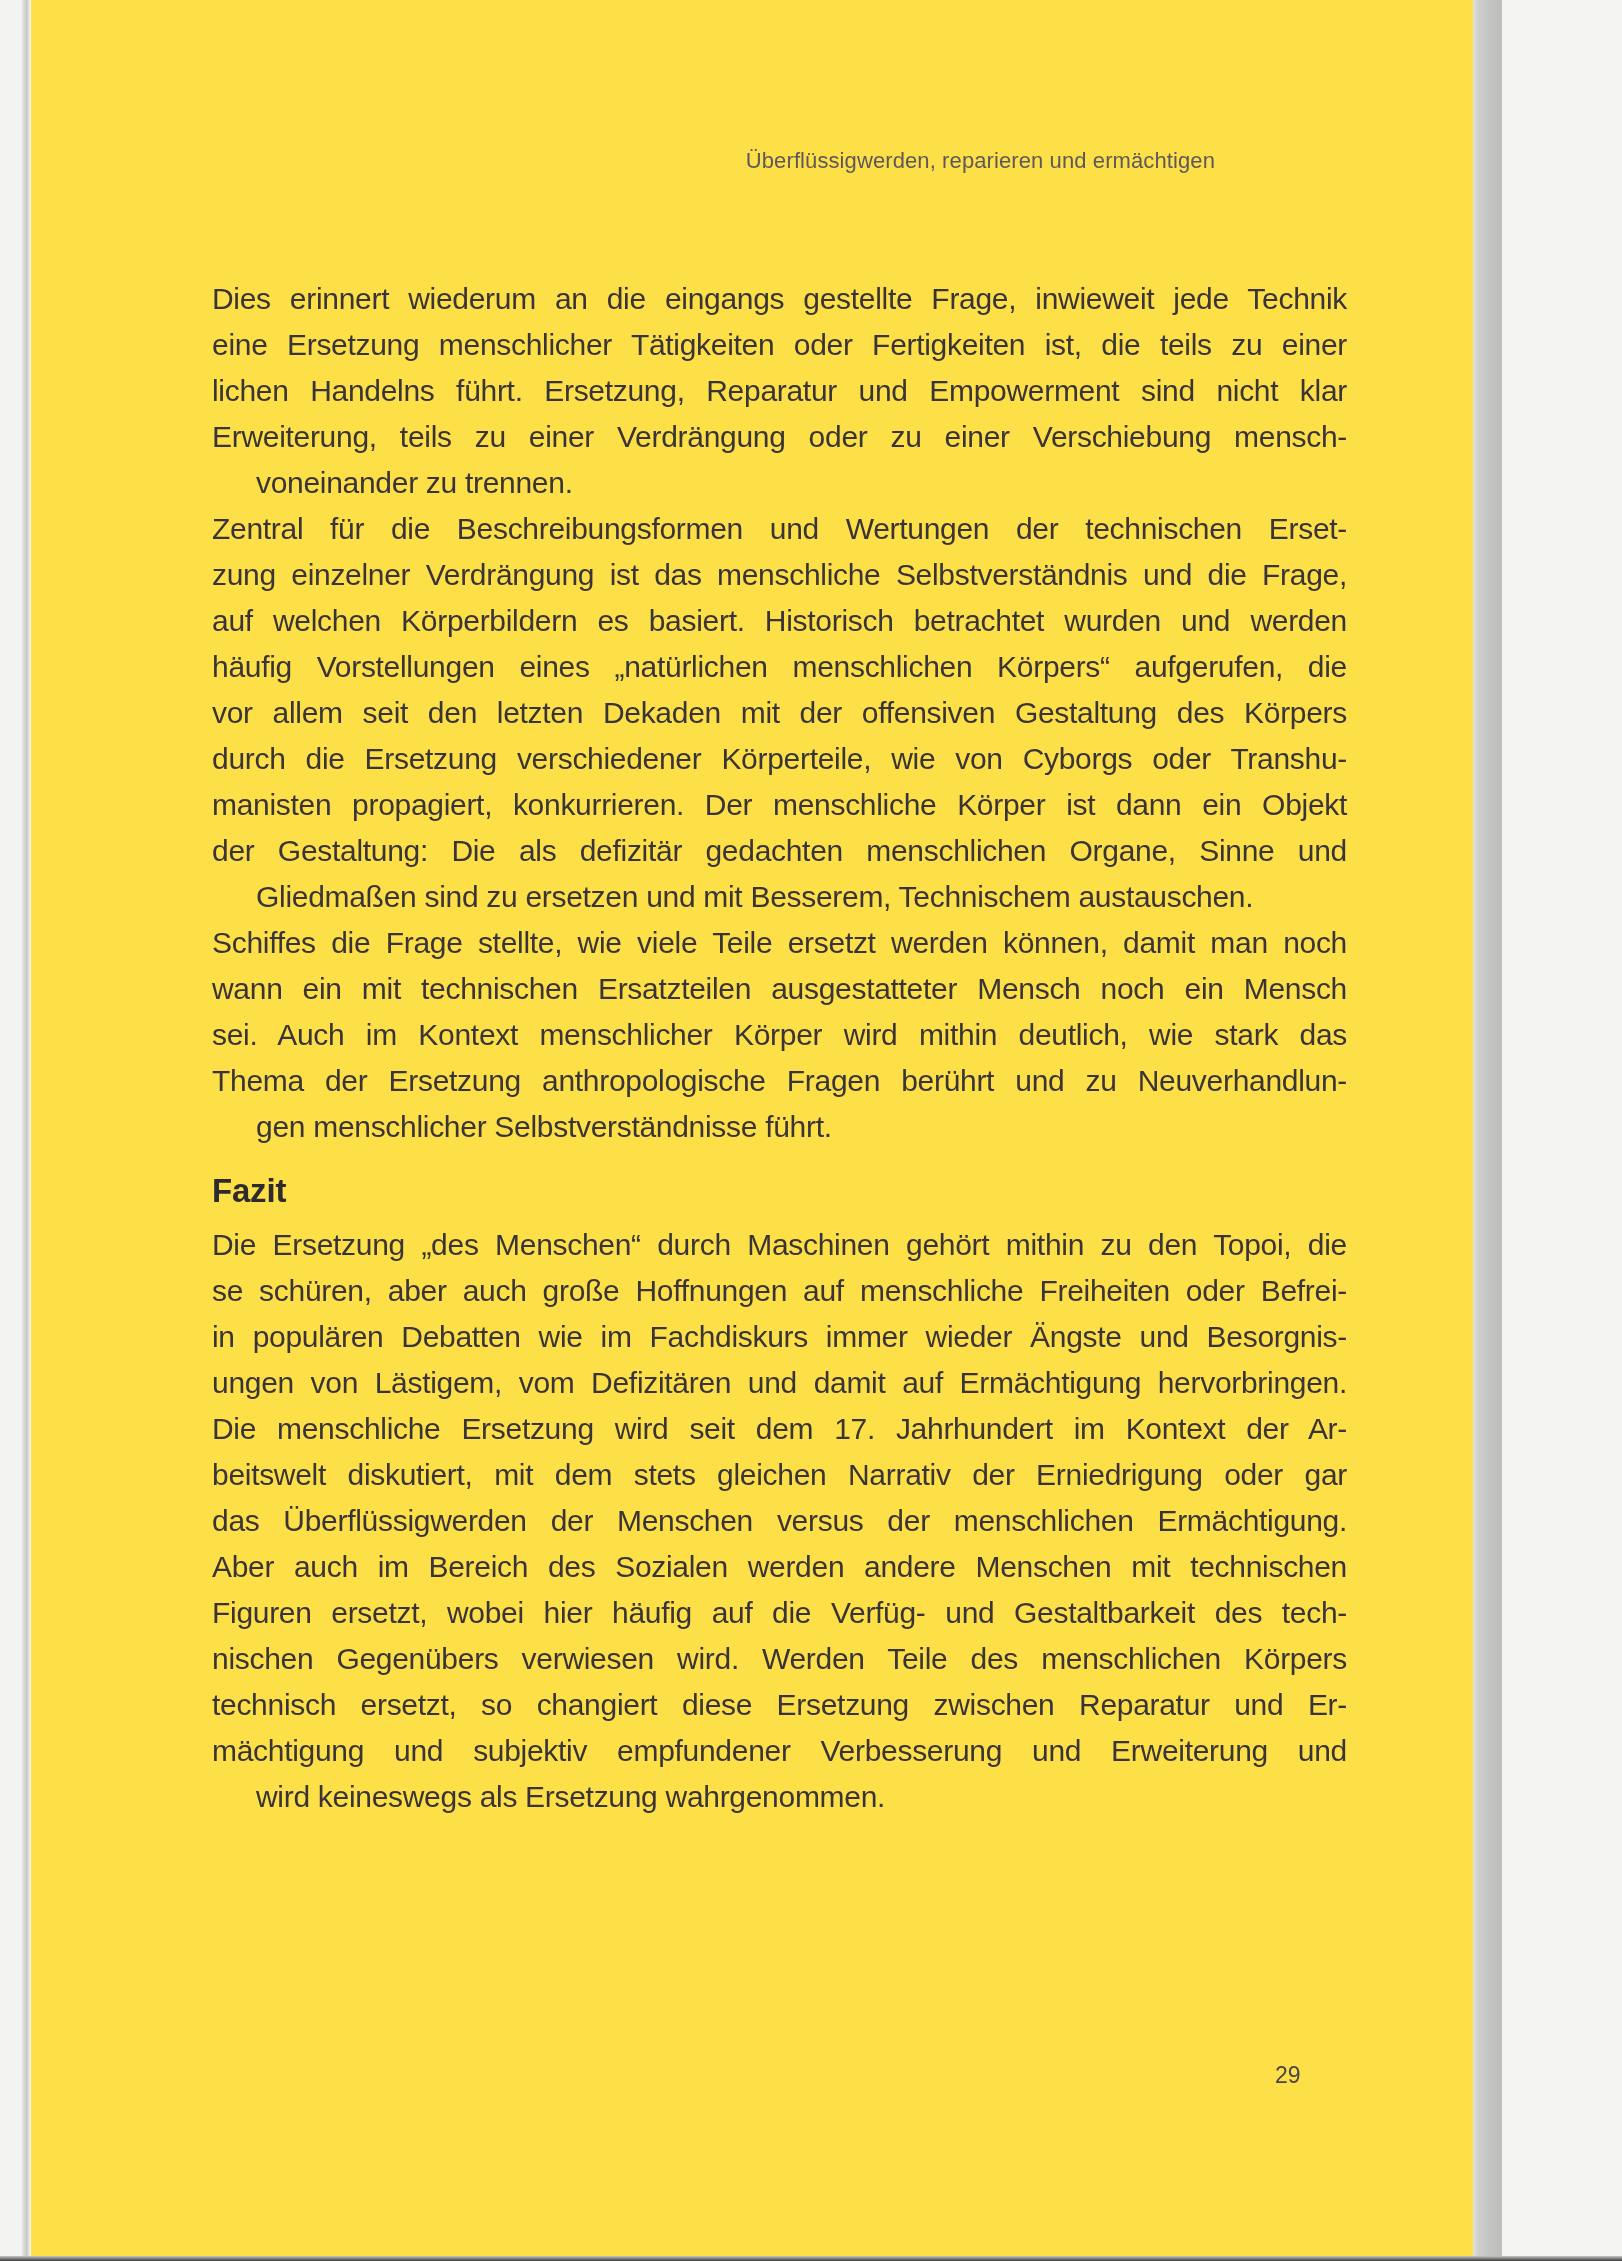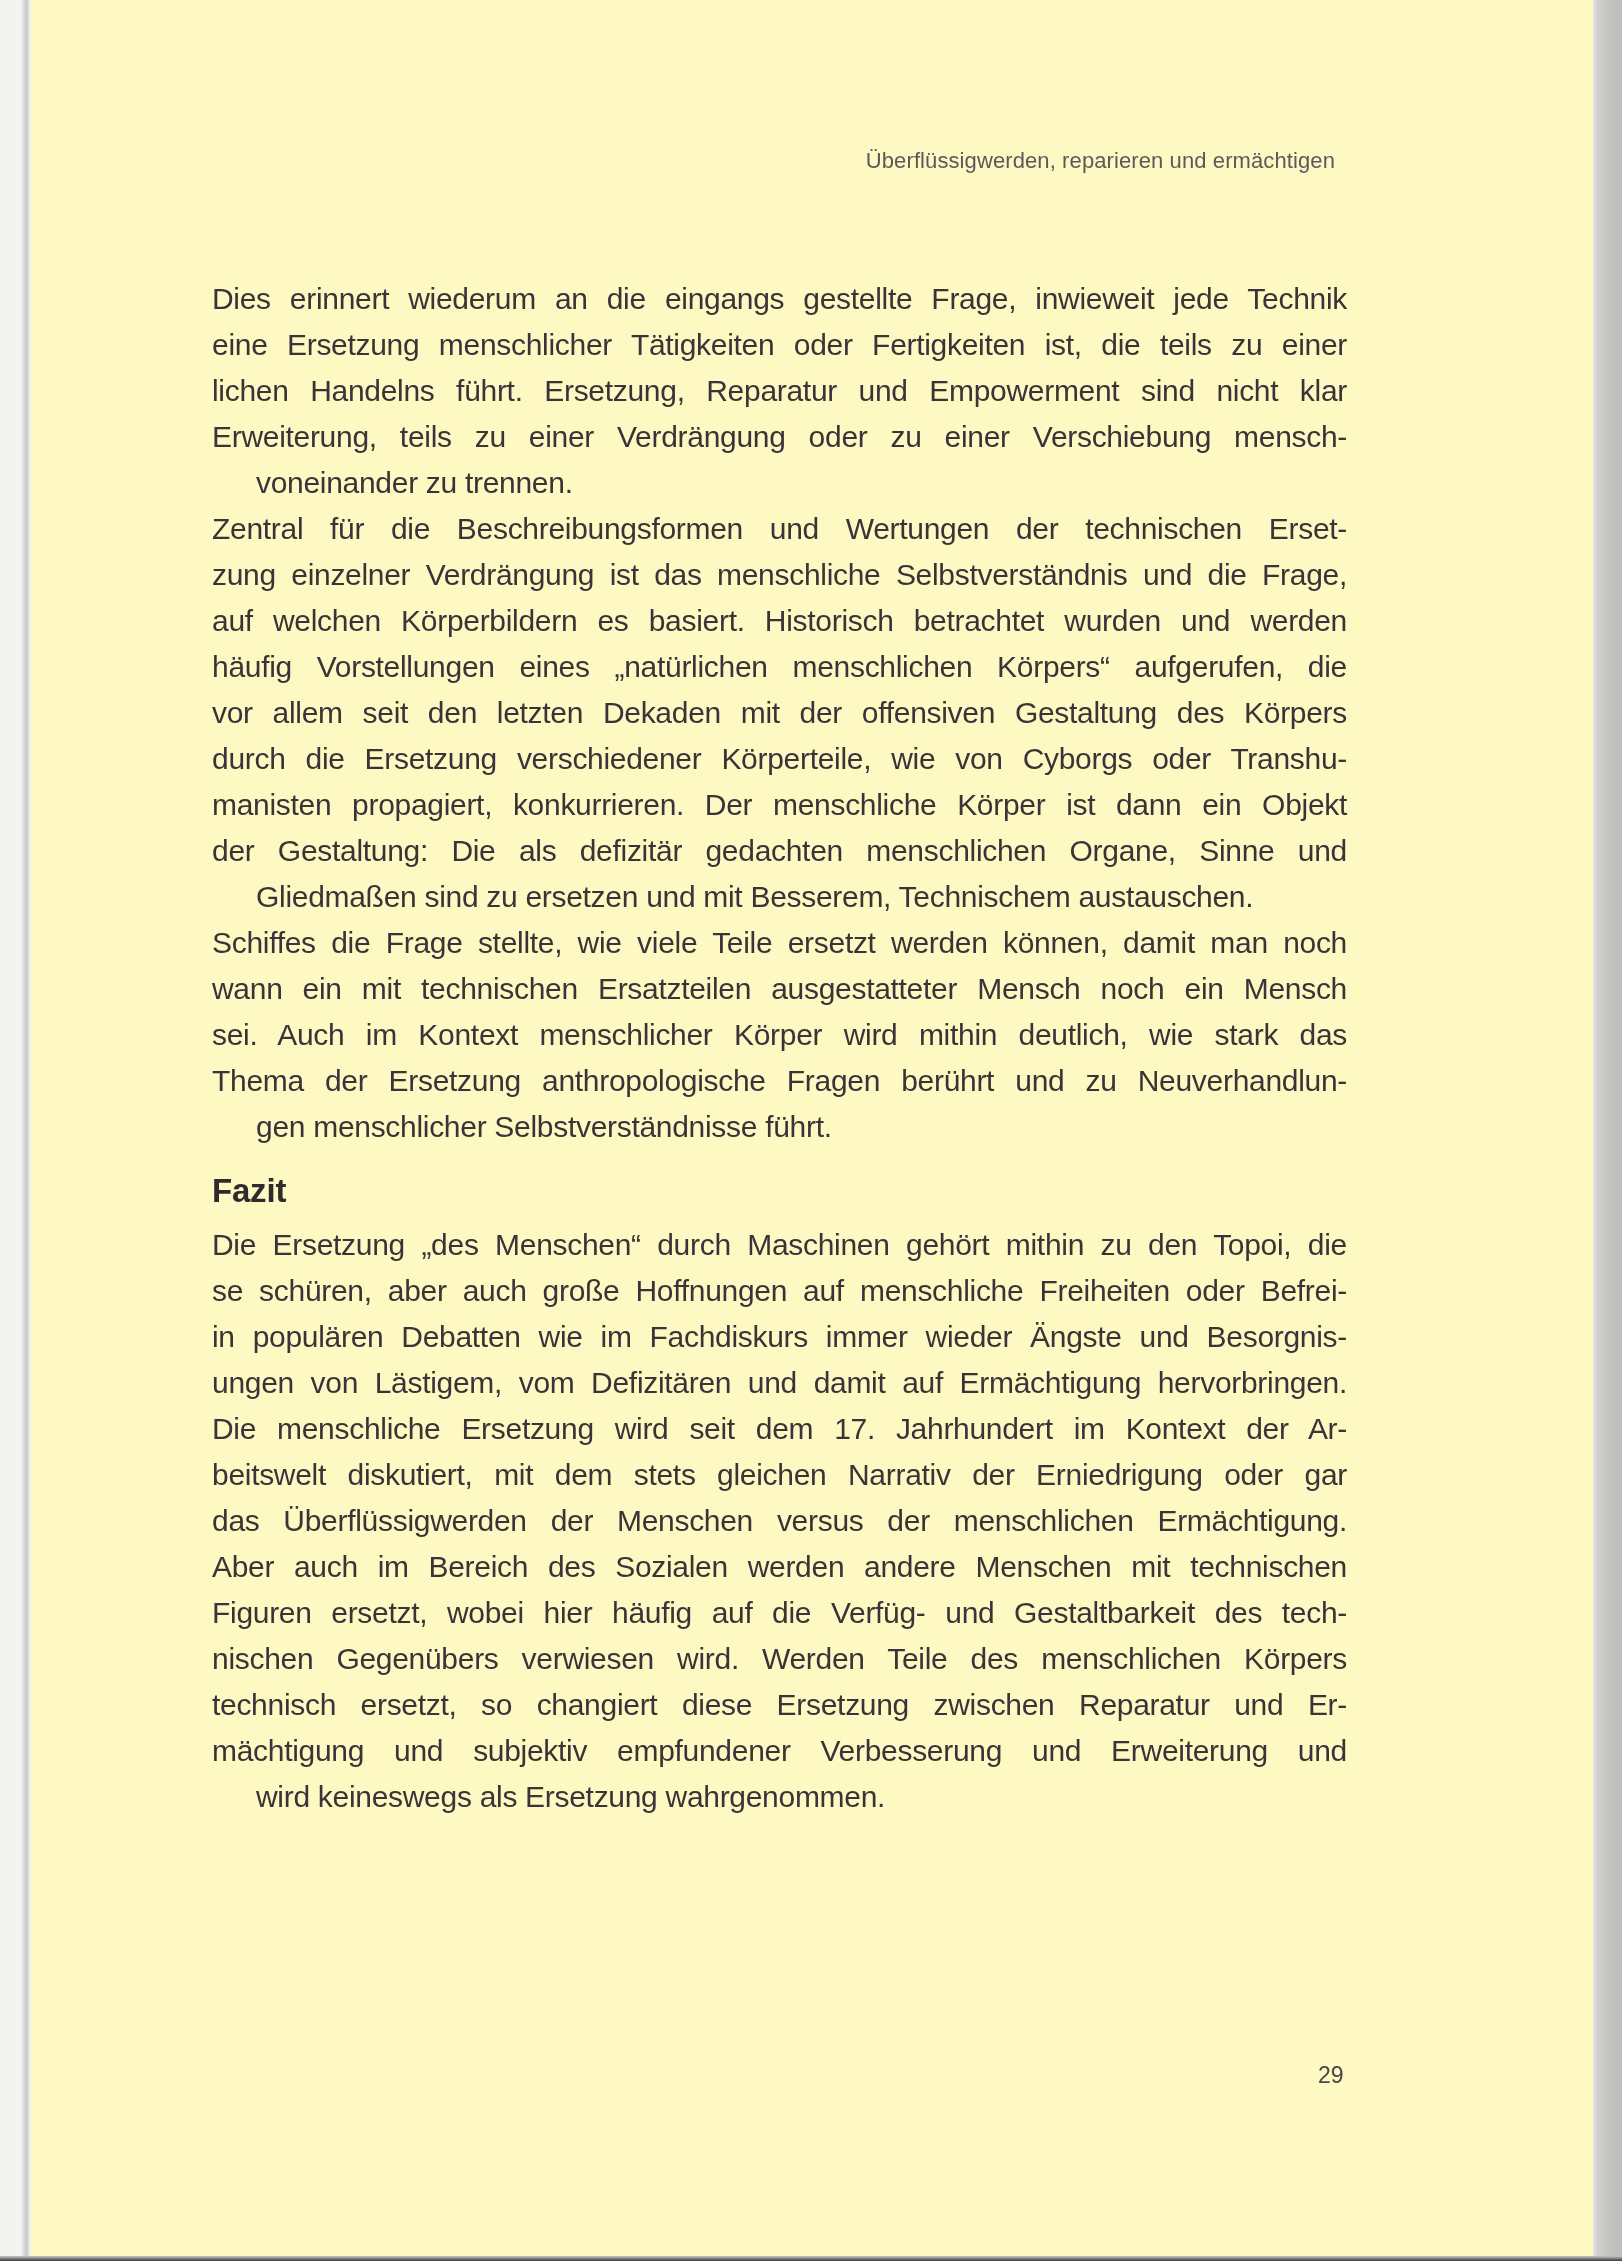--- a/index.html
+++ b/index.html
@@ -11,22 +11,23 @@
       width: 1622px;
       height: 2261px;
       position: relative;
       overflow: hidden;
       font-family: "Liberation Sans", sans-serif;
       color: #3a3539;
     }
     .page {
       position: absolute;
       left: 0; top: 0;
-      width: 1622px; height: 2261px;
-      background: #fef9c3;
+      width: 1482px; height: 2261px;
+      background: #fde047;
+      padding-left: 20px;
     }
     .left-fold {
       position: absolute;
       left: 0; top: 0;
       width: 31px; height: 2261px;
       background: linear-gradient(to right, #f3f3f1 0px, #f3f3f1 21px, #d8d8d6 24px, #c8c8c6 27px, #e6e6e4 29px, #f5f5f3 31px);
     }
     .right-edge {
       position: absolute;
       right: 0; top: 0;
@@ -75,21 +76,21 @@
       margin: 18px 0 8px 0;
       font-size: 33px;
       font-weight: bold;
       line-height: 46px;
       color: #2f2a2e;
       letter-spacing: -0.2px;
     }
     .page-number {
       position: absolute;
       top: 2062px;
-      left: 1318px;
+      left: 1275px;
       font-size: 23px;
       color: #4a454a;
     }
   </style>
 </head>
 <body>
 
 <div class="page">
   <div class="left-fold"></div>
   <div class="right-edge"></div>

